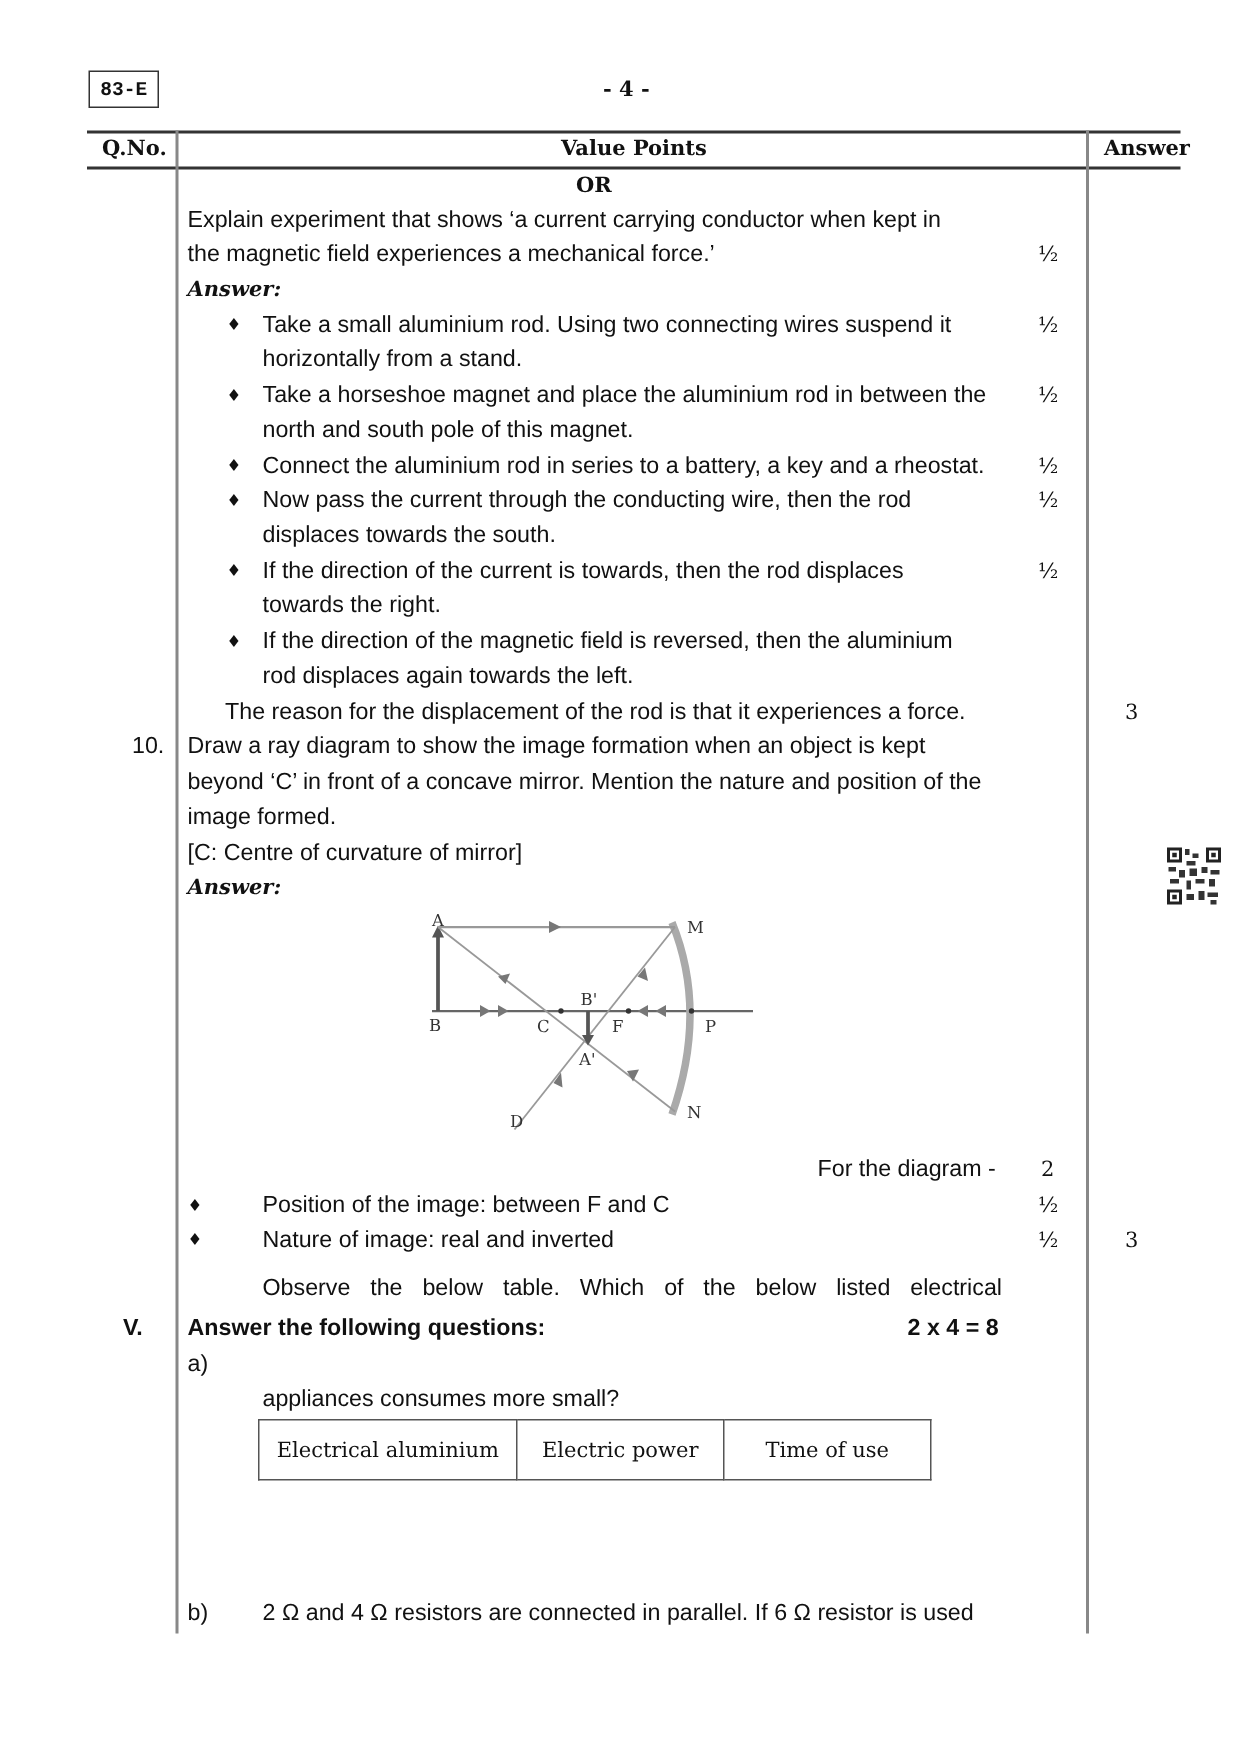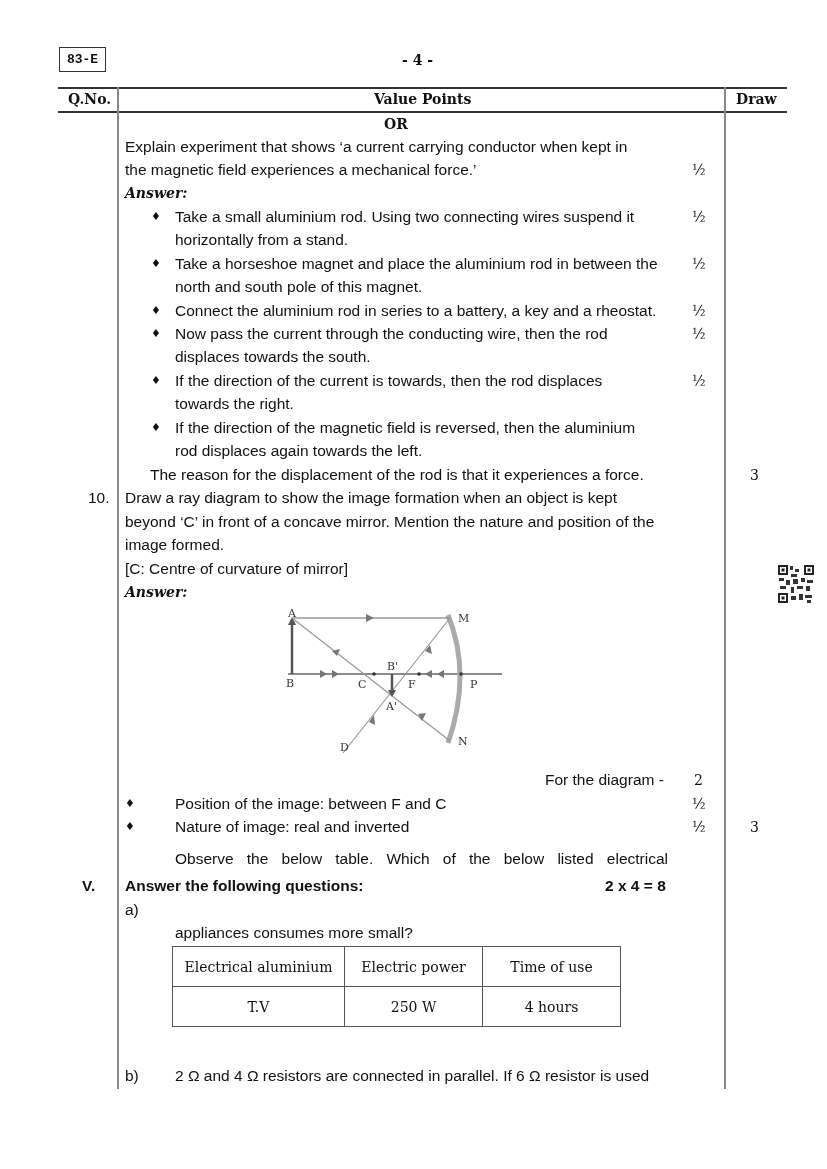--- a/index.html
+++ b/index.html
@@ -33,21 +33,21 @@
   </div>
 <div class="page-no">- 4 -</div>
 
 <div class="hline" style="left:58px; top:87px; width:729px;"></div>
 <div class="hline" style="left:58px; top:111px; width:729px;"></div>
 <div class="vline" style="left:117px; top:87px; height:1002px;"></div>
 <div class="vline" style="left:724px; top:87px; height:1002px;"></div>
 
 <div class="hdr" style="left:68px;">Q.No.</div>
 <div class="hdr" style="left:374px;">Value Points</div>
-<div class="hdr" style="left:736px;">Draw</div>
+<div class="hdr" style="left:736px;">Answer</div>
 
 <div class="t bold" style="left:384px; top:115px;">OR</div>
 <div class="t cond" style="left:125px; top:138px;">Explain experiment that shows ‘a current carrying conductor when kept in</div>
 <div class="t cond" style="left:125px; top:161px;">the magnetic field experiences a mechanical force.’</div>
 <div class="mark" style="left:692px; top:162px;">½</div>
 <div class="t ital" style="left:125px; top:184px;">Answer:</div>
 
 <div class="bullet" style="left:151px; top:210px;">♦</div>
 <div class="t cond" style="left:175px; top:208px;">Take a small aluminium rod. Using two connecting wires suspend it</div>
 <div class="t cond" style="left:175px; top:231px;">horizontally from a stand.</div>
@@ -180,22 +180,17 @@
 <div class="t cond just" style="left:175px; top:850px; width:493px;">Observe the below table. Which of the below listed electrical</div>
 <div class="t cond" style="left:175px; top:924px;">appliances consumes more small?</div>
 
 <table class="ap">
   <tbody>
       <tr>
     <td style="width:171px;">Electrical aluminium</td>
     <td style="width:137px;">Electric power</td>
     <td style="width:137px;">Time of use</td>
   </tr>
-  <tr>
-    <td>T.V</td>
-    <td>250 W</td>
-    <td>4 hours</td>
-  </tr>
 </tbody>
   </table>
 
 <div class="t cond" style="left:125px; top:1067px;">b)</div>
 <div class="t cond" style="left:175px; top:1067px;text-align:center;">2 Ω and 4 Ω resistors are connected in parallel. If 6 Ω resistor is used</div>
 
 </body></html>

